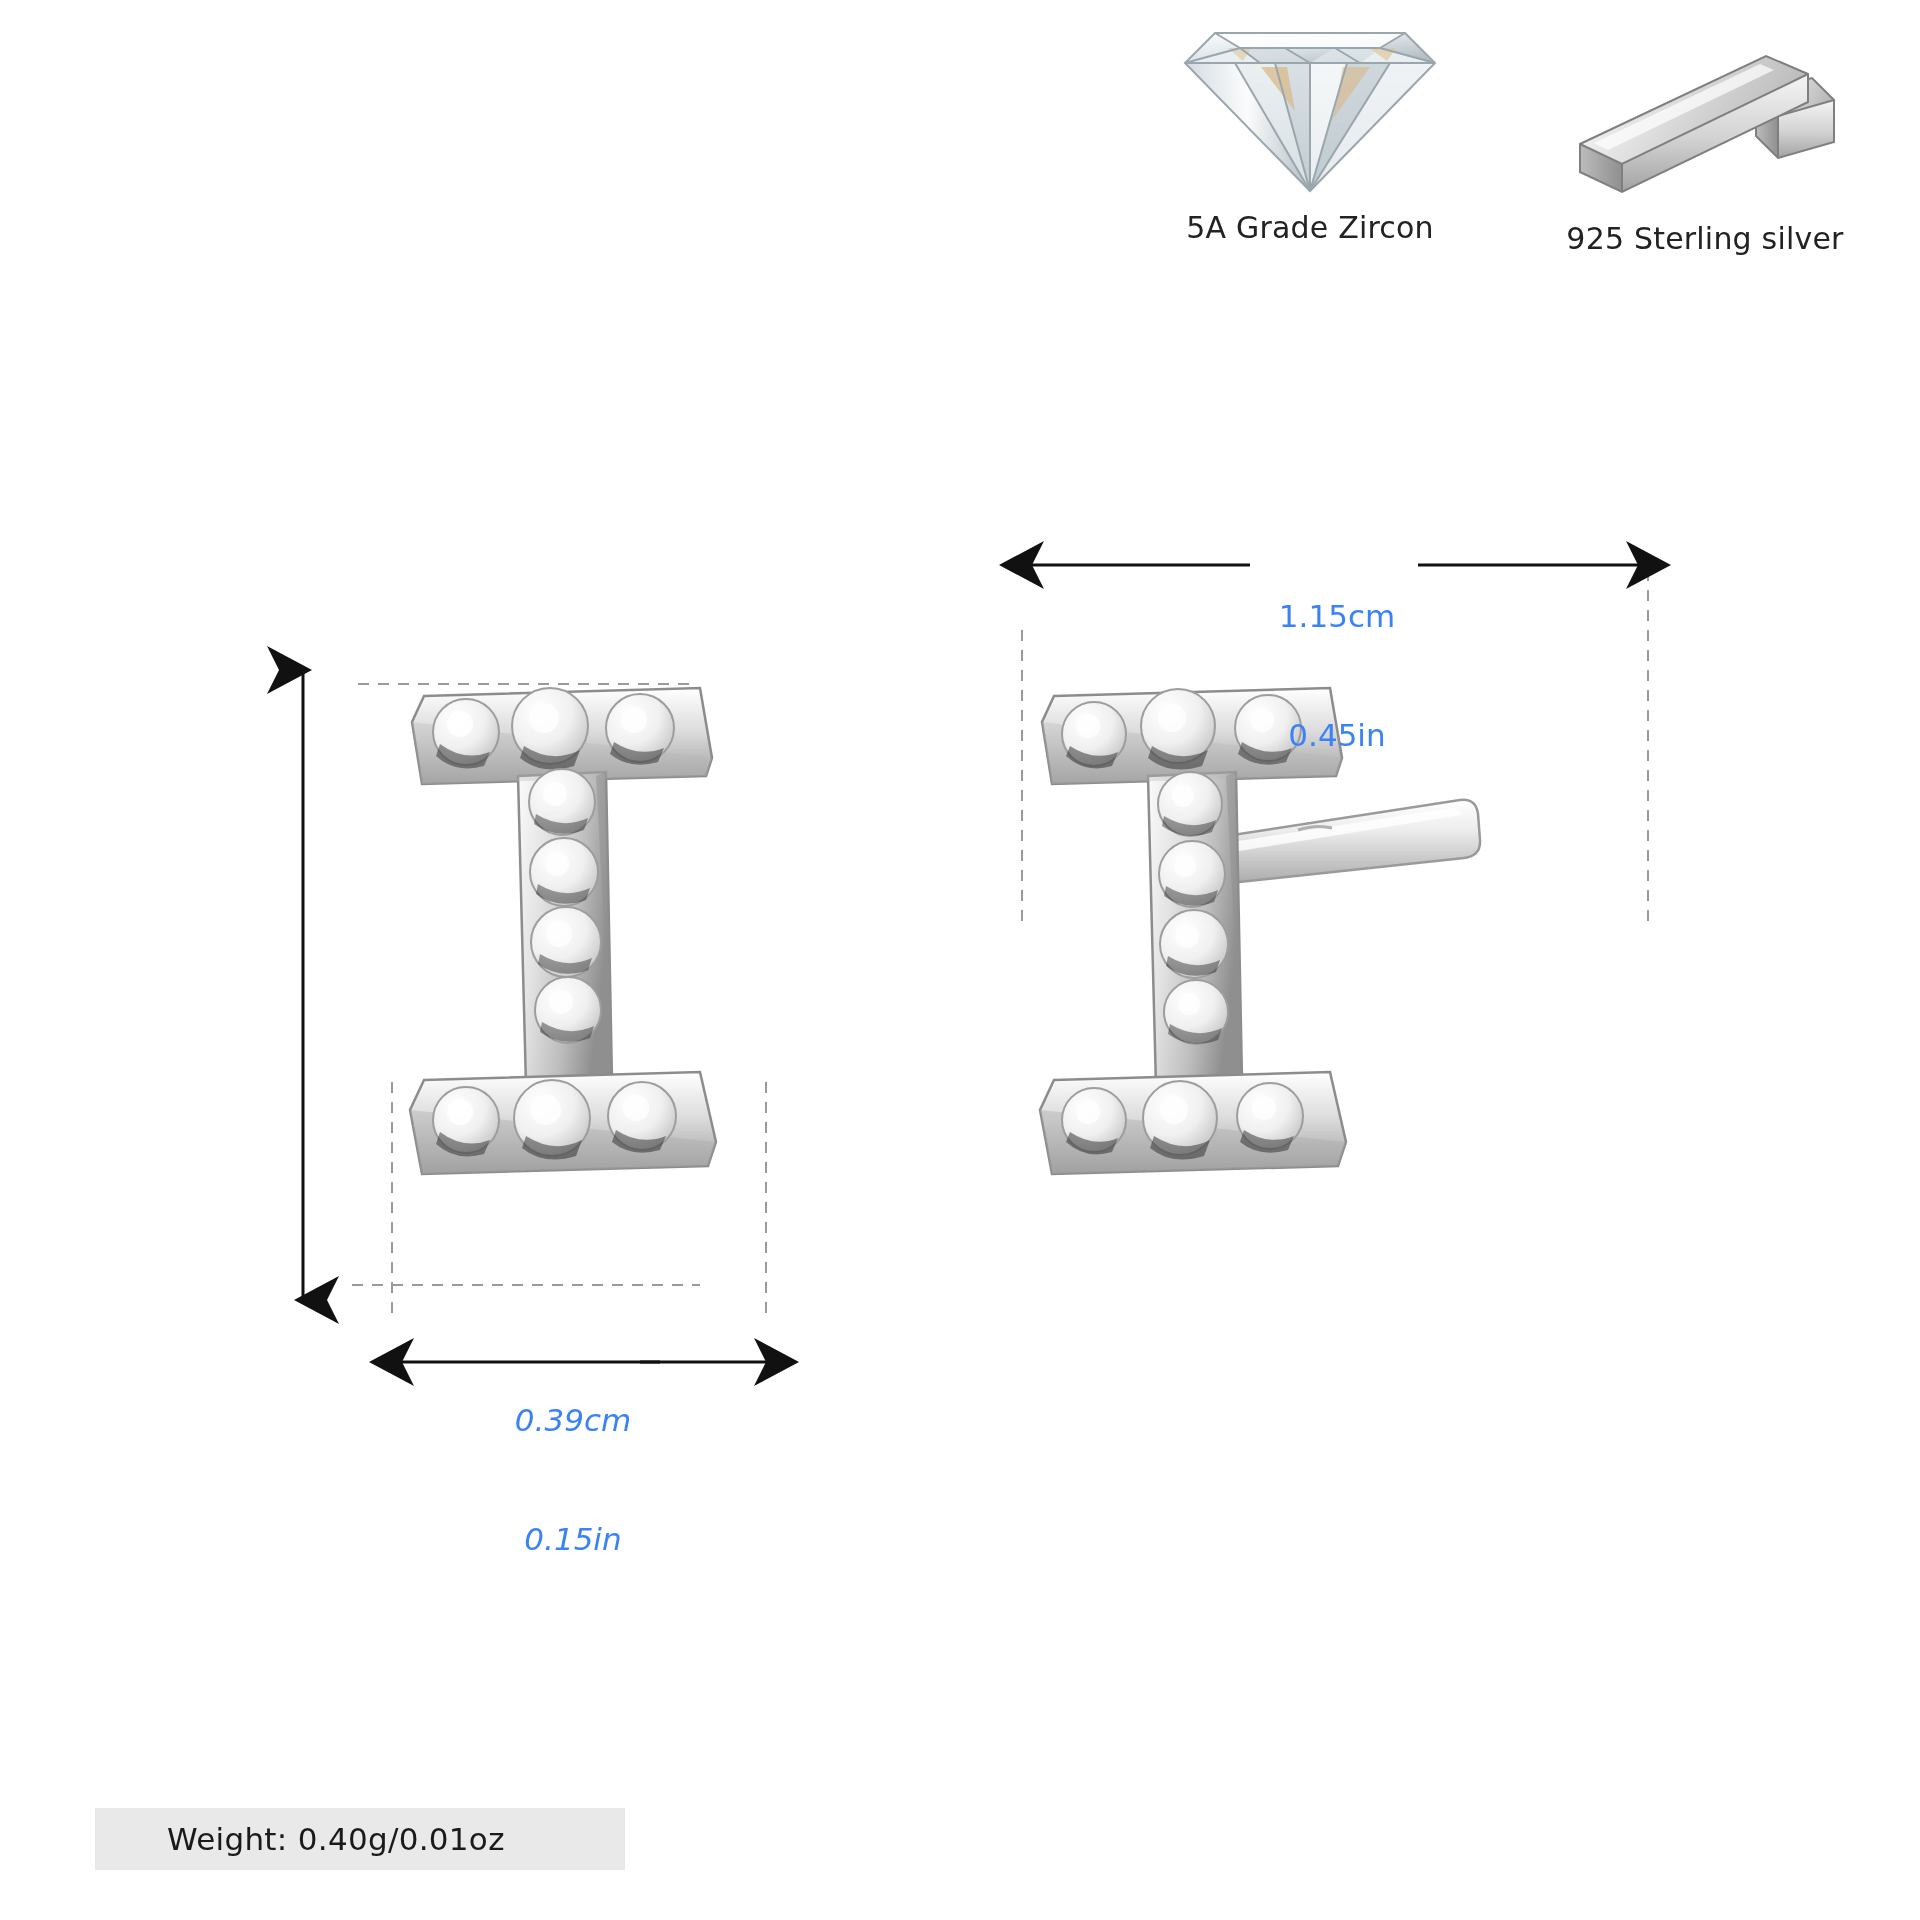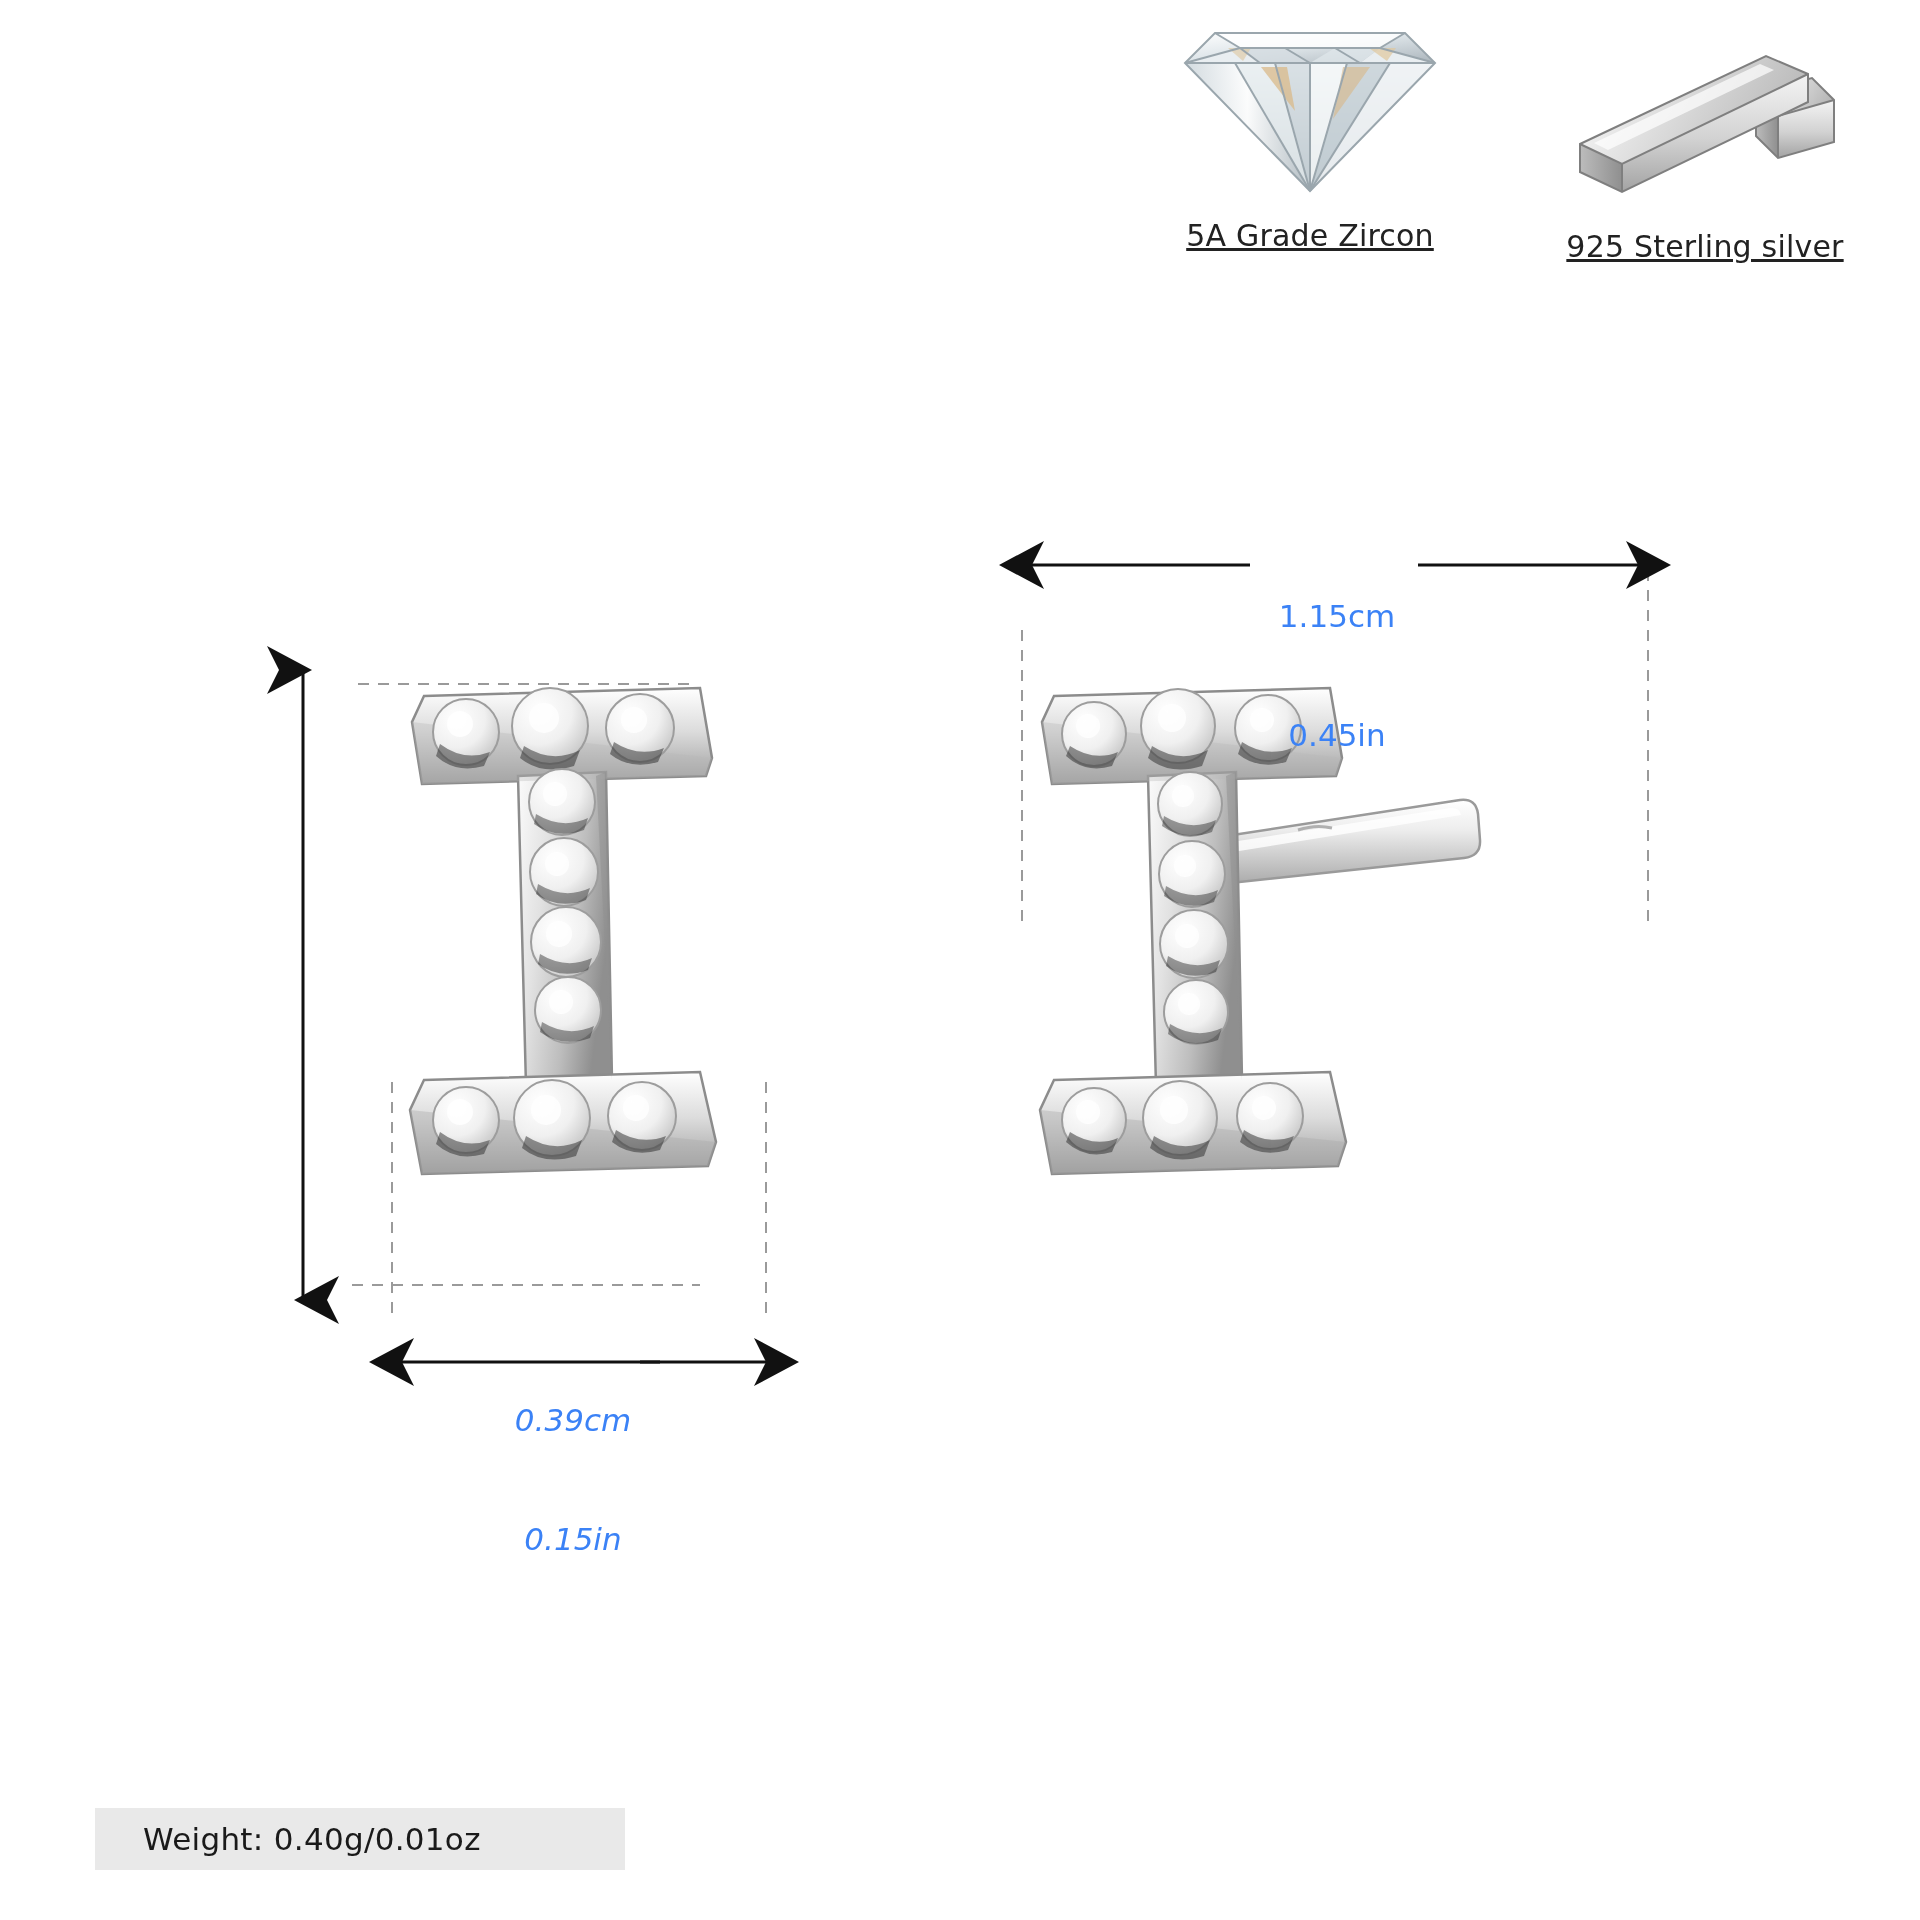--- a/index.html
+++ b/index.html
@@ -15,22 +15,20 @@
   .abs{position:absolute;}
 
   
   .badge-row{position:absolute;left:1120px;top:10px;width:790px;height:270px;}
   .badge{position:absolute;text-align:center;}
   .badge .label{
     font-size:30px;
     letter-spacing:.2px;
     color:#222;
     white-space:nowrap;
-    margin-top:8px;
-    text-decoration:underline;
   }
   .badge-zircon{left:0px;top:0px;width:380px;}
   .badge-silver{left:380px;top:11px;width:410px;}
   .icon-wrap{height:200px;display:flex;align-items:center;justify-content:center;}
 
   
   .dim-text{
     font-size:31px;
     line-height:1.28;
     color:#3b82f6;
@@ -41,21 +39,21 @@
   
   .weight-bar{
     position:absolute;
     left:95px;top:1808px;
     width:530px;height:62px;
     background:#e9e9e9;
     display:flex;align-items:center;
   }
   .weight-bar .wtxt{
     font-size:31px;color:#1a1a1a;
-    padding-left:48px;letter-spacing:.3px;
+    padding-left:72px;letter-spacing:.3px;
     white-space:pre;
   }
 
   
   svg{display:block;overflow:visible;}
   .dashed{stroke:#9a9a9a;stroke-width:2;stroke-dasharray:11 9;fill:none;}
   .solid{stroke:#111;stroke-width:3;fill:none;}
 </style>
 </head>
 <body>

